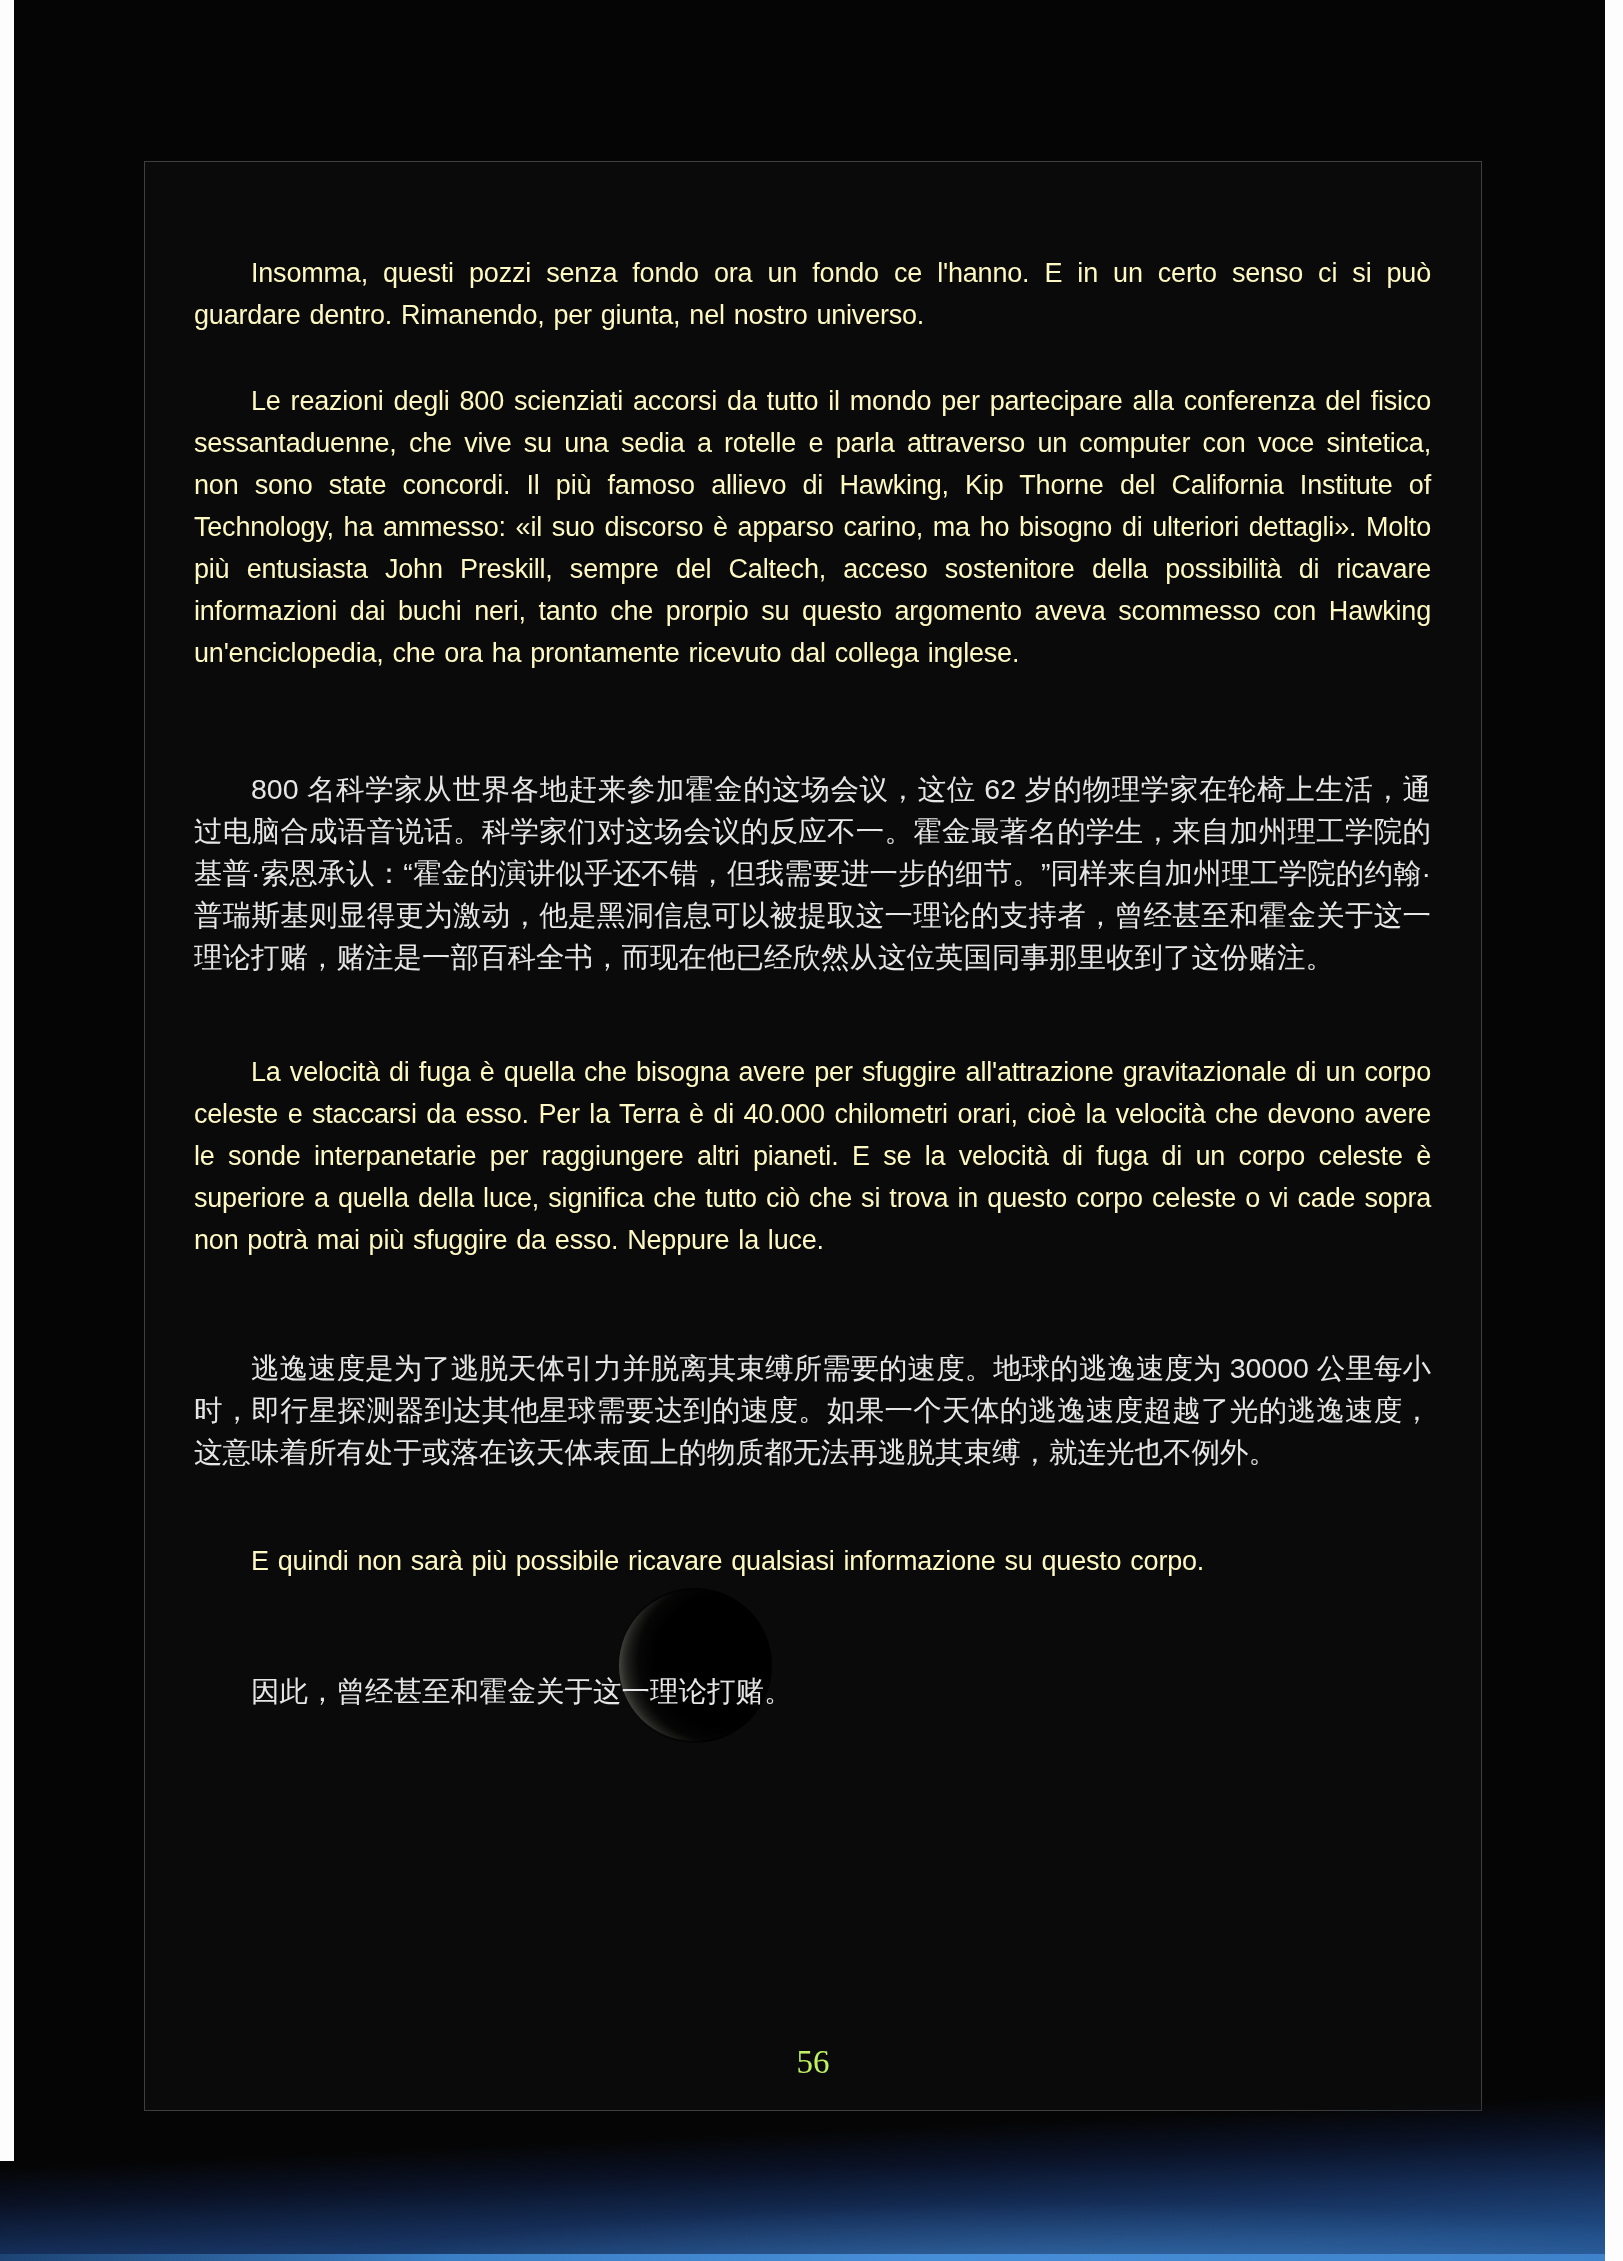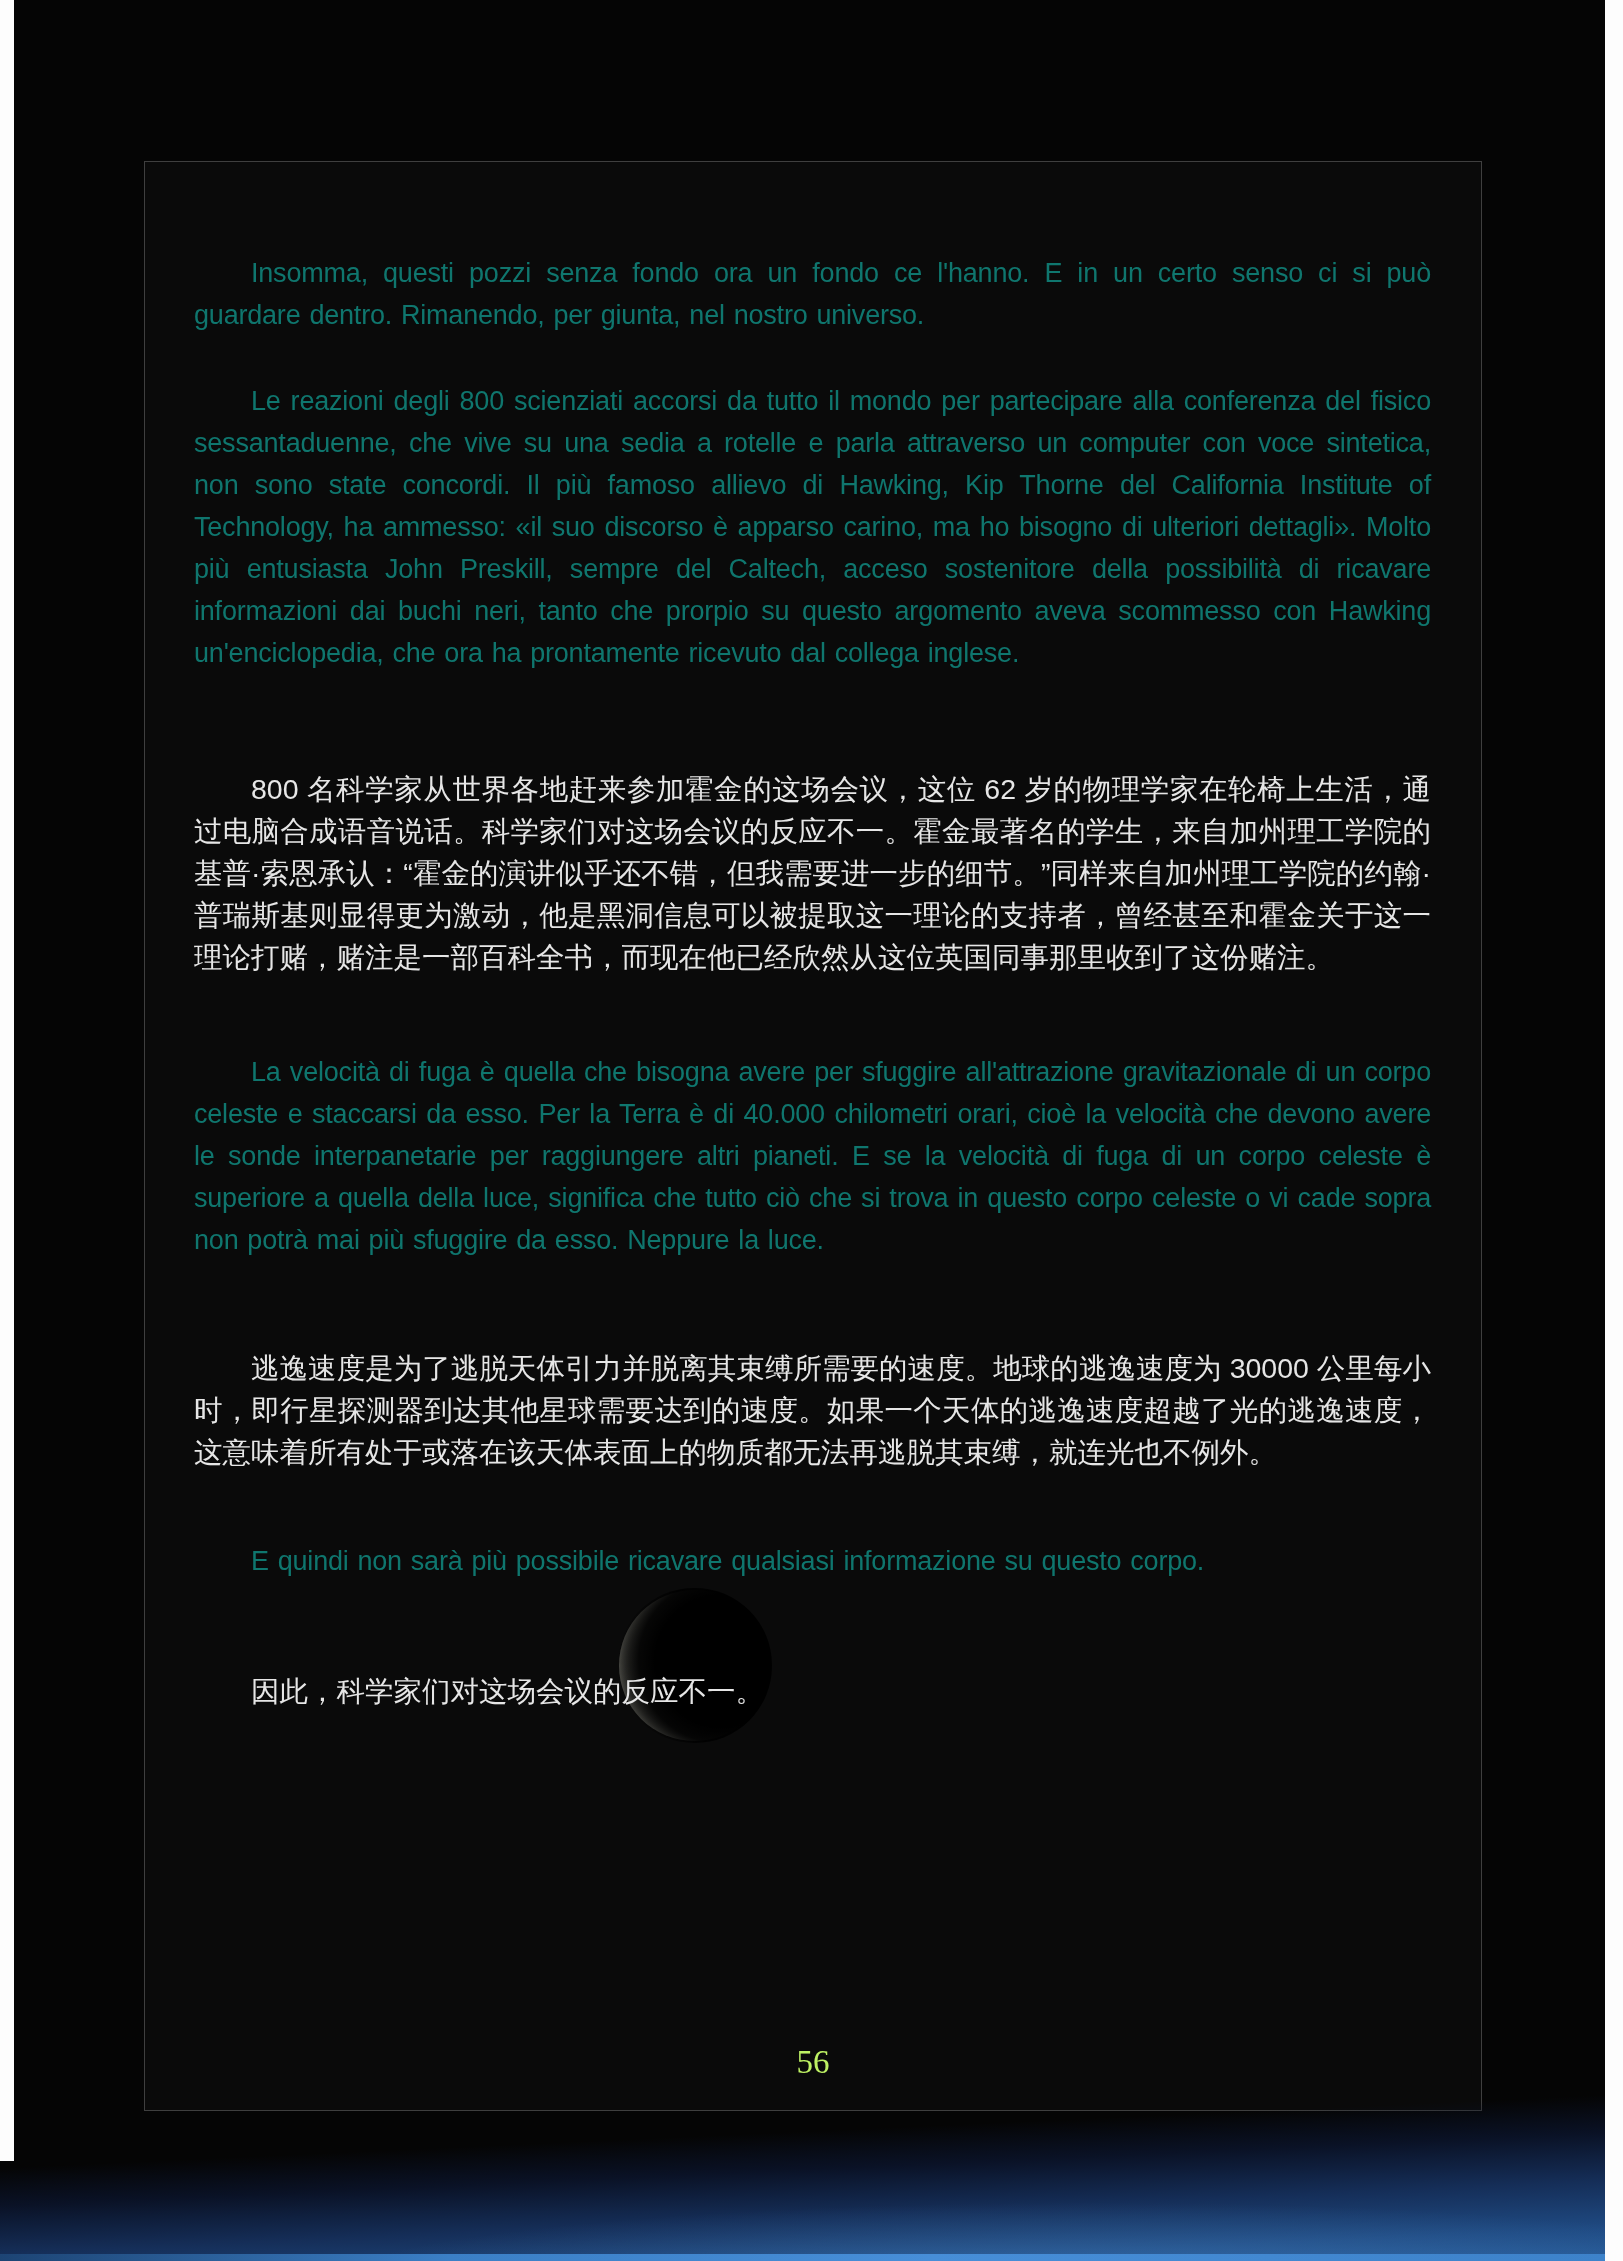--- a/index.html
+++ b/index.html
@@ -25,21 +25,21 @@
         background:linear-gradient(180deg, rgba(5,8,18,0) 0%, #0a1226 16%, #152e58 36%,
                    #1f4a82 56%, #285f9f 76%, #3070b6 100%);}
   .horizon .sheen{position:absolute;inset:0;
         background:radial-gradient(ellipse 75% 55% at 68% 112%, rgba(90,160,225,.38), rgba(0,0,0,0) 65%);}
   .horizon .limb{position:absolute;left:0;right:0;bottom:0;height:7.1px;
         background:linear-gradient(90deg,#1d4474 0%,#3b7fc6 28%,#478ed8 58%,#3d82ca 100%);}
   
   .textcol{position:absolute;left:194px;top:252px;width:1237px;z-index:5;}
   .textcol p{margin:0;text-align:justify;text-align-last:left;text-indent:57px;}
   .para-it{font-family:"Liberation Sans",sans-serif;font-size:27px;line-height:42px;
-           color:#0f766e;letter-spacing:-0.2px;word-spacing:1.6px;}
+           color:#fef9c3;letter-spacing:-0.2px;word-spacing:1.6px;}
   .para-zh{font-family:"Liberation Sans",sans-serif;font-size:28.5px;line-height:42px;
            color:#e6e6e6;font-weight:300;}
   .textcol p:nth-of-type(2){margin-top:44px;}
   .textcol p:nth-of-type(3){margin-top:94px;}
   .textcol p:nth-of-type(4){margin-top:73px;}
   .textcol p:nth-of-type(5){margin-top:86px;}
   .textcol p:nth-of-type(6){margin-top:67px;}
   .textcol p:nth-of-type(7){margin-top:88px;}
   .textcol p:nth-of-type(8){margin-top:56px;}
   
@@ -65,19 +65,19 @@
   <div class="edge left"></div>
   <div class="edge right"></div>
 
   <div class="textcol">
     <p class="para-it">Insomma, questi pozzi senza fondo ora un fondo ce l'hanno. E in un certo senso ci si può guardare dentro. Rimanendo, per giunta, nel nostro universo.</p>
     <p class="para-it">Le reazioni degli 800 scienziati accorsi da tutto il mondo per partecipare alla conferenza del fisico sessantaduenne, che vive su una sedia a rotelle e parla attraverso un computer con voce sintetica, non sono state concordi. Il più famoso allievo di Hawking, Kip Thorne del California Institute of Technology, ha ammesso: «il suo discorso è apparso carino, ma ho bisogno di ulteriori dettagli». Molto più entusiasta John Preskill, sempre del Caltech, acceso sostenitore della possibilità di ricavare informazioni dai buchi neri, tanto che prorpio su questo argomento aveva scommesso con Hawking un'enciclopedia, che ora ha prontamente ricevuto dal collega inglese.</p>
     <p class="para-zh">800 名科学家从世界各地赶来参加霍金的这场会议，这位 62 岁的物理学家在轮椅上生活，通过电脑合成语音说话。科学家们对这场会议的反应不一。霍金最著名的学生，来自加州理工学院的基普·索恩承认：“霍金的演讲似乎还不错，但我需要进一步的细节。”同样来自加州理工学院的约翰·普瑞斯基则显得更为激动，他是黑洞信息可以被提取这一理论的支持者，曾经甚至和霍金关于这一理论打赌，赌注是一部百科全书，而现在他已经欣然从这位英国同事那里收到了这份赌注。</p>
     <p class="para-it">La velocità di fuga è quella che bisogna avere per sfuggire all'attrazione gravitazionale di un corpo celeste e staccarsi da esso. Per la Terra è di 40.000 chilometri orari, cioè la velocità che devono avere le sonde interpanetarie per raggiungere altri pianeti. E se la velocità di fuga di un corpo celeste è superiore a quella della luce, significa che tutto ciò che si trova in questo corpo celeste o vi cade sopra non potrà mai più sfuggire da esso. Neppure la luce.</p>
     <p class="para-zh">逃逸速度是为了逃脱天体引力并脱离其束缚所需要的速度。地球的逃逸速度为 30000 公里每小时，即行星探测器到达其他星球需要达到的速度。如果一个天体的逃逸速度超越了光的逃逸速度，这意味着所有处于或落在该天体表面上的物质都无法再逃脱其束缚，就连光也不例外。</p>
     <p class="para-it">E quindi non sarà più possibile ricavare qualsiasi informazione su questo corpo.</p>
-    <p class="para-zh">因此，科学家们对这场会议的反应不一。</p>
+    <p class="para-zh">因此，曾经甚至和霍金关于这一理论打赌。</p>
   </div>
 
   <div class="pageno">56</div>
 
 </div>
 
 
 </body></html>

